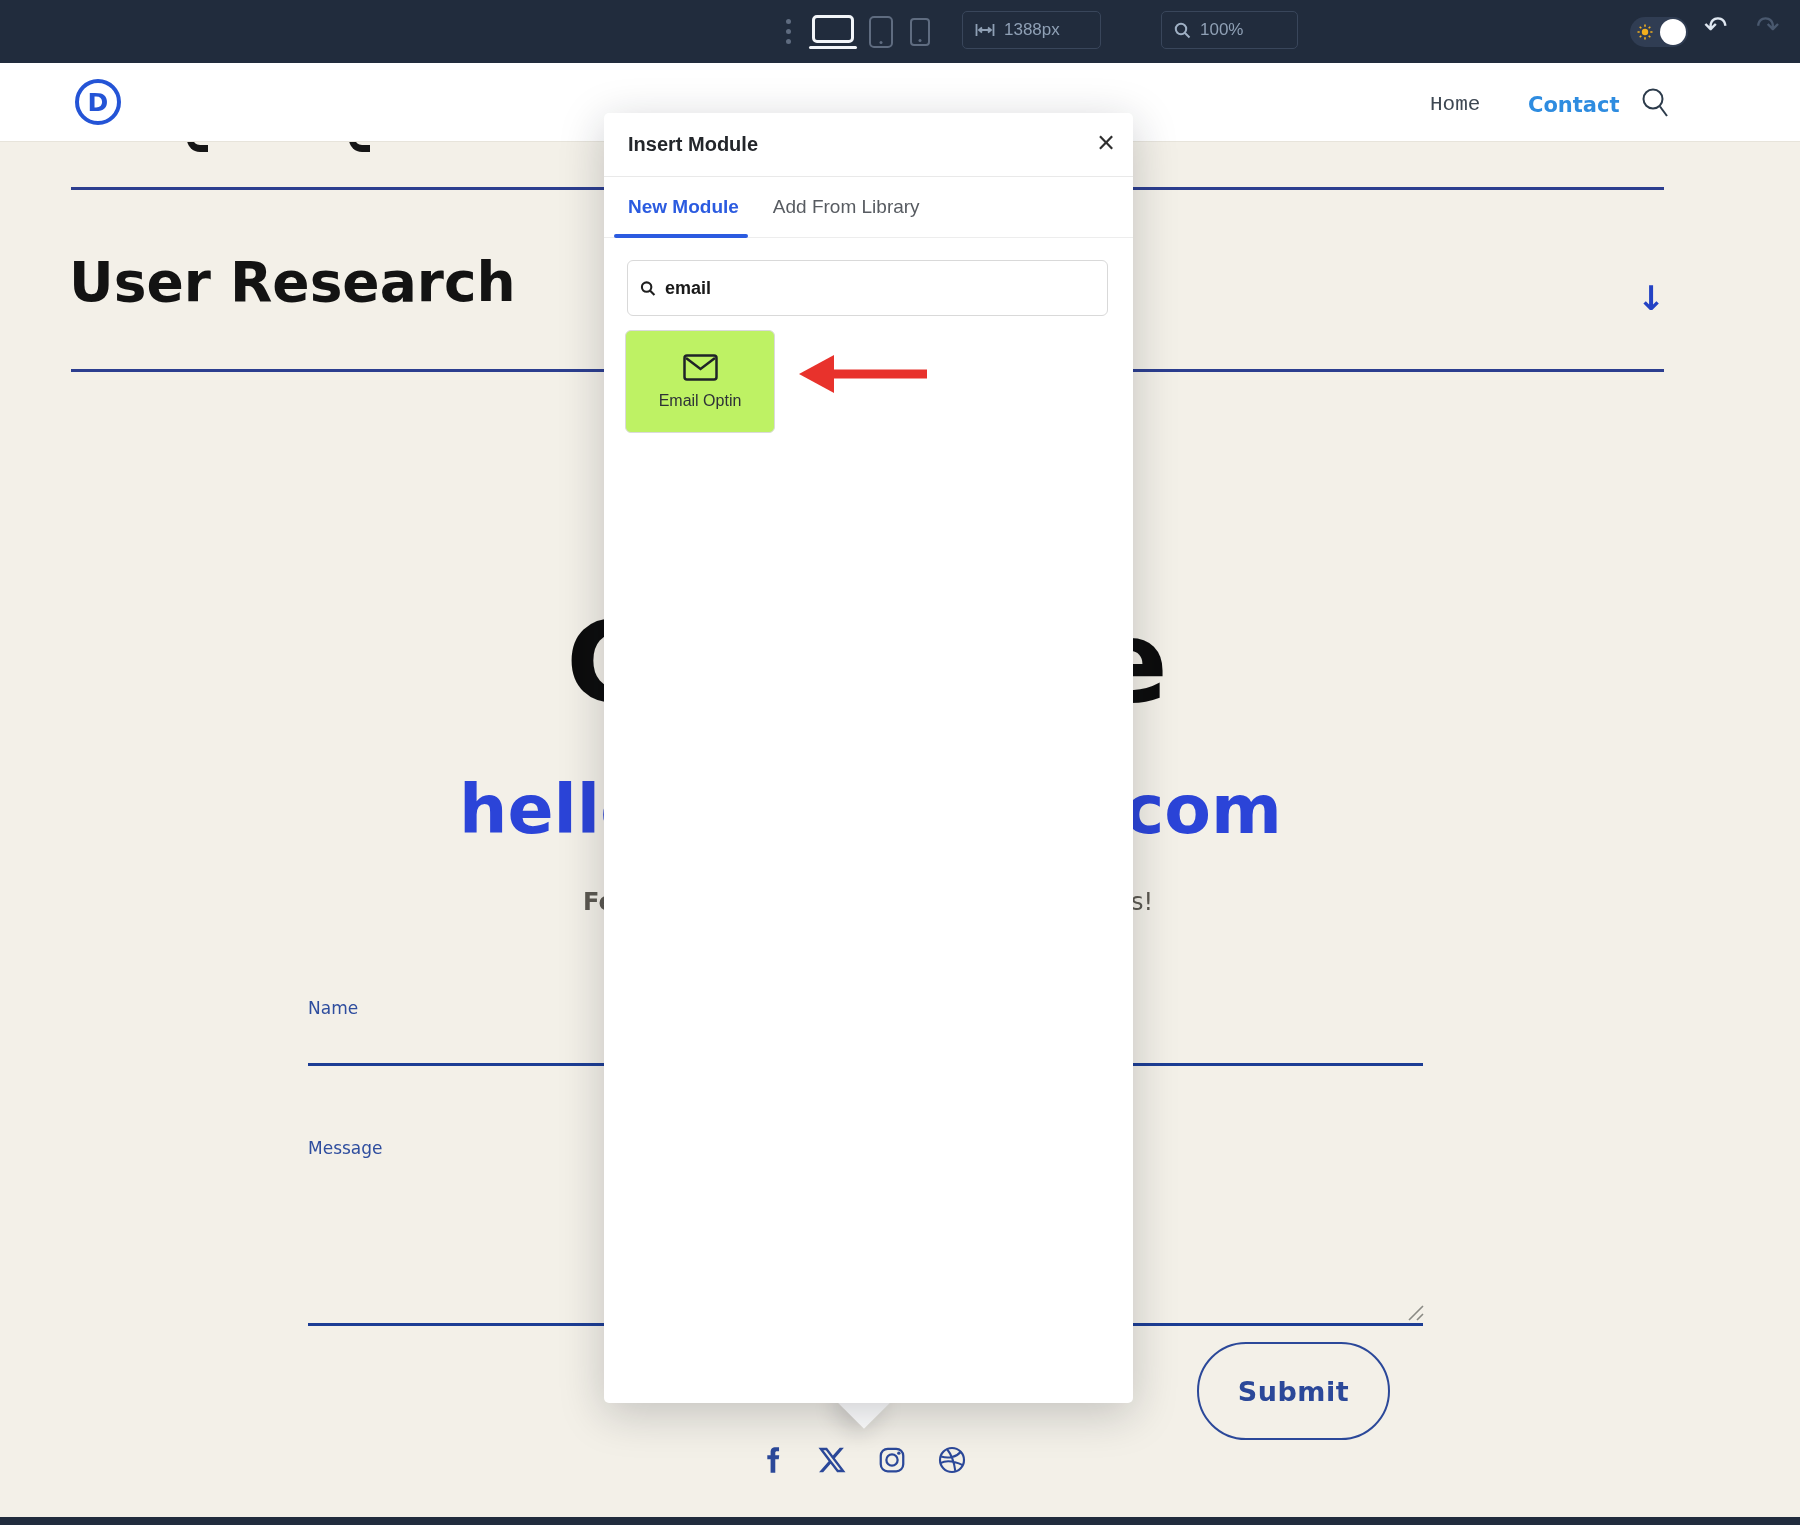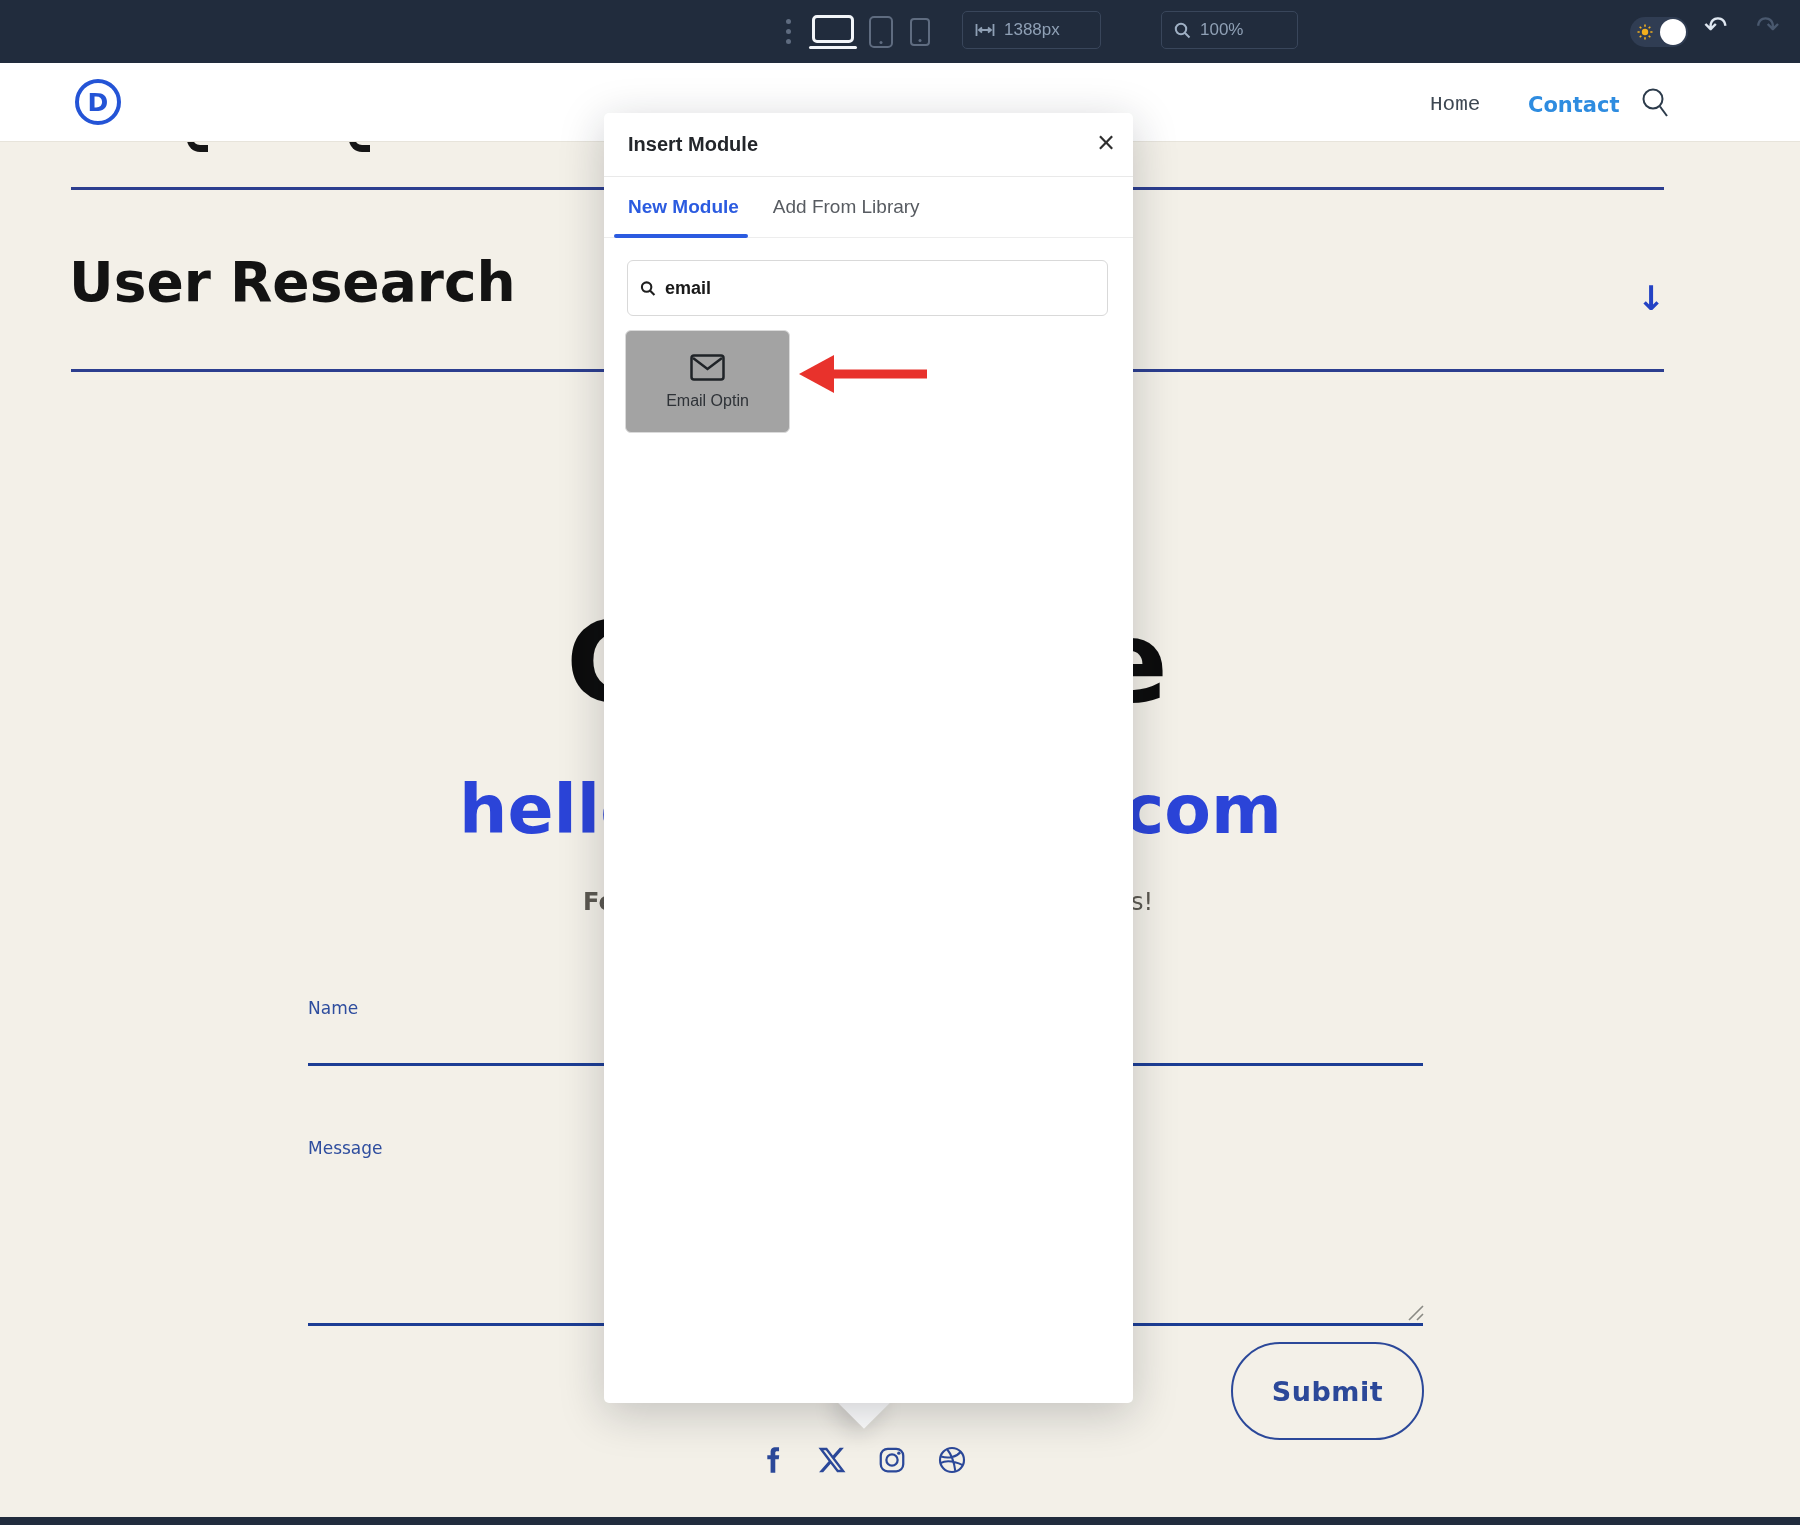--- a/index.html
+++ b/index.html
@@ -42,39 +42,39 @@
   .big-left { left:566px; } .big-right { left:1092px; }
   .email-frag { position:absolute; top:776px; font-size:68px; font-weight:600; color:#2b44d8; line-height:1; cursor:pointer; }
   .email-left { left:459px; } .email-right { left:1124px; }
   .sub-frag { position:absolute; top:888px; font-size:24px; color:#5b5850; }
   .sub-left { left:583px;font-weight:bold; } .sub-right { left:1131px; }
   .form-label { position:absolute; left:308px; font-size:17px; color:#2e4d9e; font-weight:400; }
   .label-name { top:998px; } .label-message { top:1138px; }
   .input-line { position:absolute; left:308px; width:1115px; height:3px; background:#1c3d94; cursor:text; }
   .line-name { top:1063px; } .line-message { top:1323px; }
   .resize-handle { position:absolute; left:1402px; top:1299px; cursor:nwse-resize; }
-  .submit-btn { position:absolute; left:1231px; top:1342px; width:193px; height:98px; border:2.5px solid #2b4899; border-radius:50px; background:transparent; color:#2b4899; font-size:27px; font-weight:700; letter-spacing:.5px; display:flex; align-items:center; justify-content:center; cursor:pointer; font-family:"DejaVu Sans", sans-serif; }
+  .submit-btn { position:absolute; left:1197px; top:1342px; width:193px; height:98px; border:2.5px solid #2b4899; border-radius:50px; background:transparent; color:#2b4899; font-size:27px; font-weight:700; letter-spacing:.5px; display:flex; align-items:center; justify-content:center; cursor:pointer; font-family:"DejaVu Sans", sans-serif; }
   .socials { position:absolute; left:757px; top:1445px; display:flex; gap:30px; }
   .social { width:30px; height:30px; cursor:pointer; }
   .bottom-strip { position:absolute; left:0; top:1517px; width:1800px; height:8px; background:#212c3d; }
 
   
   .modal-caret { position:absolute; left:845px; top:1383px; width:38px; height:38px; background:#fff; transform:rotate(45deg); z-index:9; box-shadow:0 8px 22px rgba(25,28,40,.18); }
   .modal { position:absolute; left:604px; top:113px; width:529px; height:1290px; background:#fff; border-radius:5px; box-shadow:0 10px 45px rgba(25,28,40,.22); z-index:10; font-family:"Liberation Sans", sans-serif; }
   .modal-header { position:relative; height:64px; border-bottom:1px solid #e9e9e9; }
   .modal-title { position:absolute; left:24px; top:20px; font-size:20px; font-weight:700; color:#23262b; }
   .modal-close { position:absolute; right:18px; top:11px; font-size:31px; color:#2f2f2f; cursor:pointer; line-height:1.2; }
   .modal-tabs { display:flex; align-items:center; height:61px; border-bottom:1px solid #ededed; padding-left:24px; gap:34px; }
   .tab { font-size:19px; cursor:pointer; height:100%; display:flex; align-items:center; position:relative; }
   .tab-active { color:#2b5be0; font-weight:700; }
   .tab-active::after { content:''; position:absolute; left:-14px; right:-9px; bottom:-1px; height:4px; background:#2b5be0; border-radius:2px; }
   .tab-inactive { color:#575b61; font-weight:500; }
   .modal-search { position:absolute; left:23px; top:147px; width:481px; height:56px; border:1px solid #d9d9d9; border-radius:6px; display:flex; align-items:center; gap:9px; padding:0 12px; }
   .modal-search input { border:none; outline:none; background:transparent; font-size:18px; font-weight:600; color:#191919; width:100%; font-family:"Liberation Sans", sans-serif; }
-  .module-card { position:absolute; left:21px; top:217px; width:165px; height:103px; border:1px solid #dadada; border-radius:6px; background:#a3a3a3; display:flex; flex-direction:column; align-items:center; justify-content:center; gap:11px; cursor:pointer; }
+  .module-card { position:absolute; left:21px; top:217px; width:150px; height:103px; border:1px solid #dadada; border-radius:6px; background:#bef264; display:flex; flex-direction:column; align-items:center; justify-content:center; gap:11px; cursor:pointer; }
   .module-label { font-size:16px; color:#2e3237; font-weight:500; }
   .red-arrow { position:absolute; left:797px; top:352px; z-index:20; }
 </style>
 </head>
 <body>
 
 <div class="screen">
 
   <div class="toolbar">
     <div class="tb-dots">

